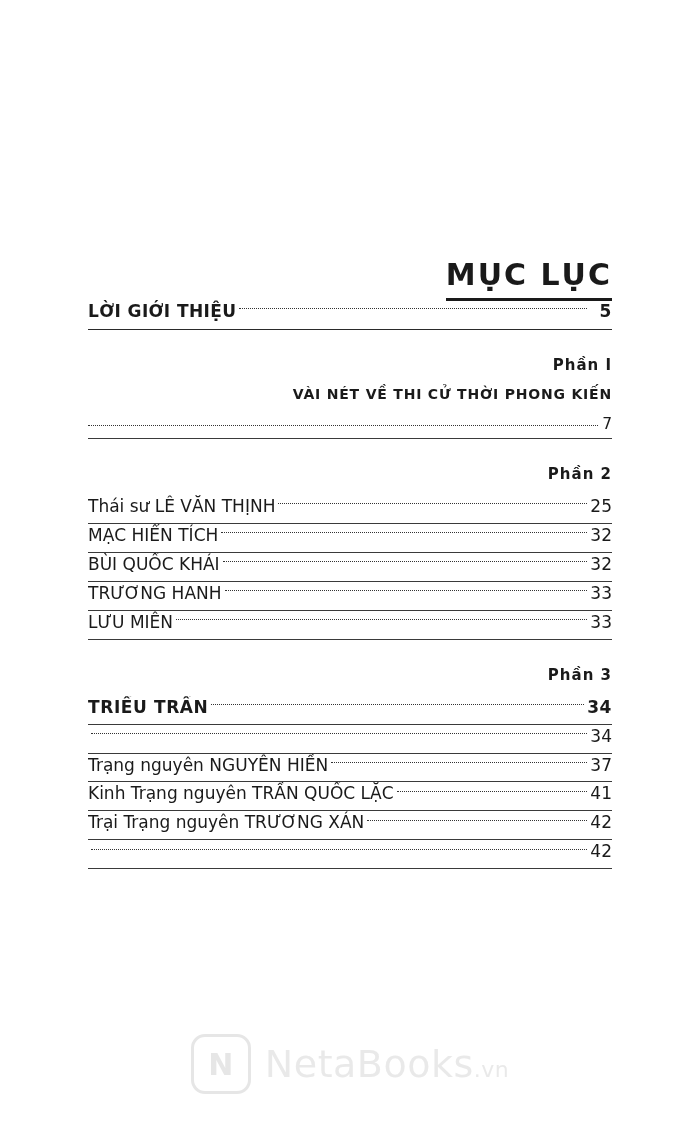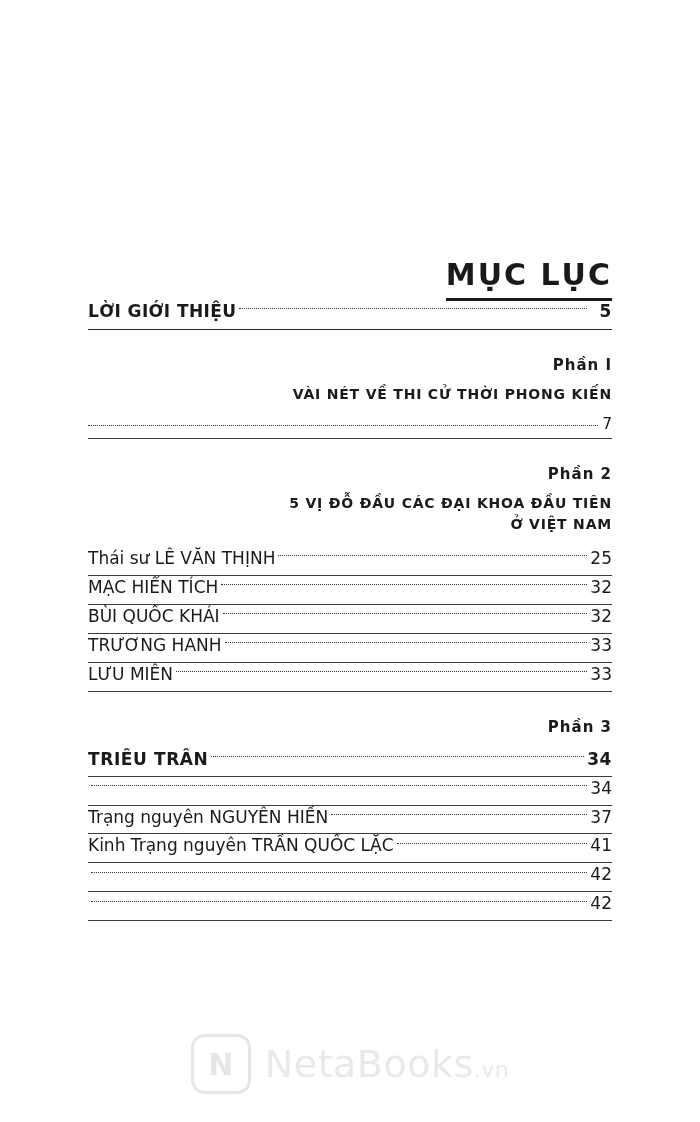--- a/index.html
+++ b/index.html
@@ -202,24 +202,20 @@
       </div>
     </div>
     <div class="part-leader">
       <span class="dots"></span>
       <span class="page-num">7</span>
     </div>
     <div class="rule-thin"></div>
 
     <div class="part">
       <div class="part-label">Phần 2</div>
-      <div class="part-heading">
-        <span>5 VỊ ĐỖ ĐẦU CÁC ĐẠI KHOA ĐẦU TIÊN</span>
-        <span class="line2">Ở VIỆT NAM</span>
-      </div>
     </div>
 
     <div class="group">
       <div class="entry">
         <span class="label">Thái sư LÊ VĂN THỊNH</span>
         <span class="dots"></span>
         <span class="page-num">25</span>
       </div>
       <div class="rule-thin"></div>
 
@@ -278,20 +274,21 @@
       <div class="rule-thin"></div>
 
       <div class="entry">
         <span class="label">Kinh Trạng nguyên TRẦN QUỐC LẶC</span>
         <span class="dots"></span>
         <span class="page-num">41</span>
       </div>
       <div class="rule-thin"></div>
 
       <div class="entry">
+        <span class="label">Trại Trạng nguyên TRƯƠNG XÁN</span>
         <span class="dots"></span>
         <span class="page-num">42</span>
       </div>
       <div class="rule-thin"></div>
 
       <div class="entry">
         <span class="dots"></span>
         <span class="page-num">42</span>
       </div>
       <div class="rule-thin"></div>

